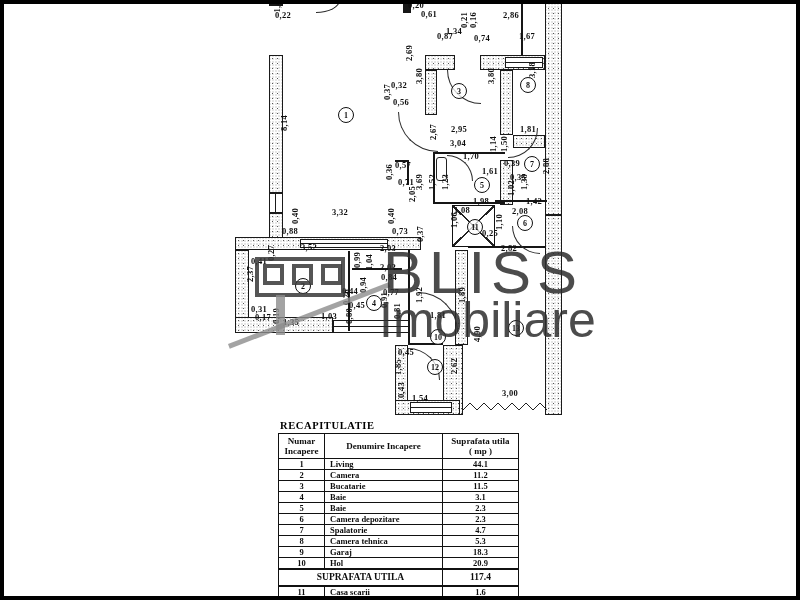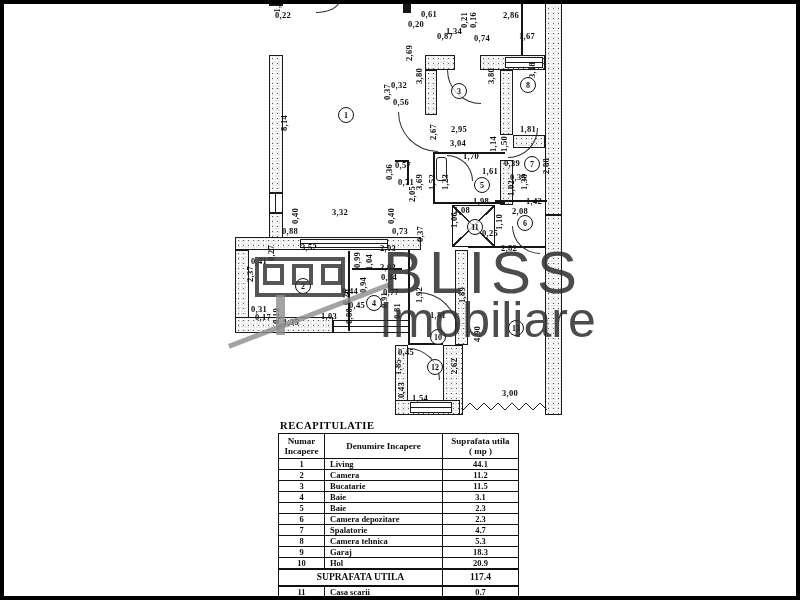--- a/index.html
+++ b/index.html
@@ -105,21 +105,21 @@
   <div class="arc atr" style="left:418px;top:292px;width:40px;height:40px"></div>
   <div class="arc abl" style="left:512px;top:226px;width:28px;height:28px"></div>
   <div class="arc atr" style="left:408px;top:348px;width:32px;height:32px"></div>
 
   <svg width="84" height="12" style="left:463px;top:401px">
     <polyline points="0,9 7,2 14,9 21,2 28,9 35,2 42,9 49,2 56,9 63,2 70,9 77,2 84,9" fill="none" stroke="#222" stroke-width="1"></polyline>
   </svg>
   <div id="labels">
       <span class="lbl v" style="left: 272px; top: 1px;">1,4</span>
       <span class="lbl" style="left: 275px; top: 10px;">0,22</span>
-      <span class="lbl" style="left: 396px; top: 19px; padding-left: 12px;">0,20</span>
+      <span class="lbl" style="left: 396px; top: 0; padding-left: 12px;">0,20</span>
       <span class="lbl" style="left: 421px; top: 9px;">0,61</span>
       <span class="lbl" style="left: 437px; top: 31px;">0,87</span>
       <span class="lbl" style="left: 446px; top: 26px;">1,34</span>
       <span class="lbl v" style="left: 459px; top: 12px;">0,21</span>
       <span class="lbl v" style="left: 468px; top: 12px;">0,16</span>
       <span class="lbl" style="left: 474px; top: 33px;">0,74</span>
       <span class="lbl" style="left: 503px; top: 10px;">2,86</span>
       <span class="lbl" style="left: 519px; top: 31px;">1,67</span>
       <span class="lbl v" style="left: 404px; top: 45px;">2,69</span>
       <span class="lbl v" style="left: 414px; top: 68px;">3,80</span>
@@ -295,21 +295,21 @@
           <td class="nam">Hol</td>
           <td class="val">20.9</td>
         </tr>
         <tr class="total">
           <td colspan="2">SUPRAFATA  UTILA</td>
           <td class="val">117.4</td>
         </tr>
         <tr>
           <td class="num">11</td>
           <td class="nam">Casa scarii</td>
-          <td class="val">0.7</td>
+          <td class="val">1.6</td>
         </tr>
         <tr>
           <td class="num">12</td>
           <td class="nam">Terasa acces</td>
           <td class="val">4.8</td>
         </tr>
       </tbody>
   </table>
 </div>
 

